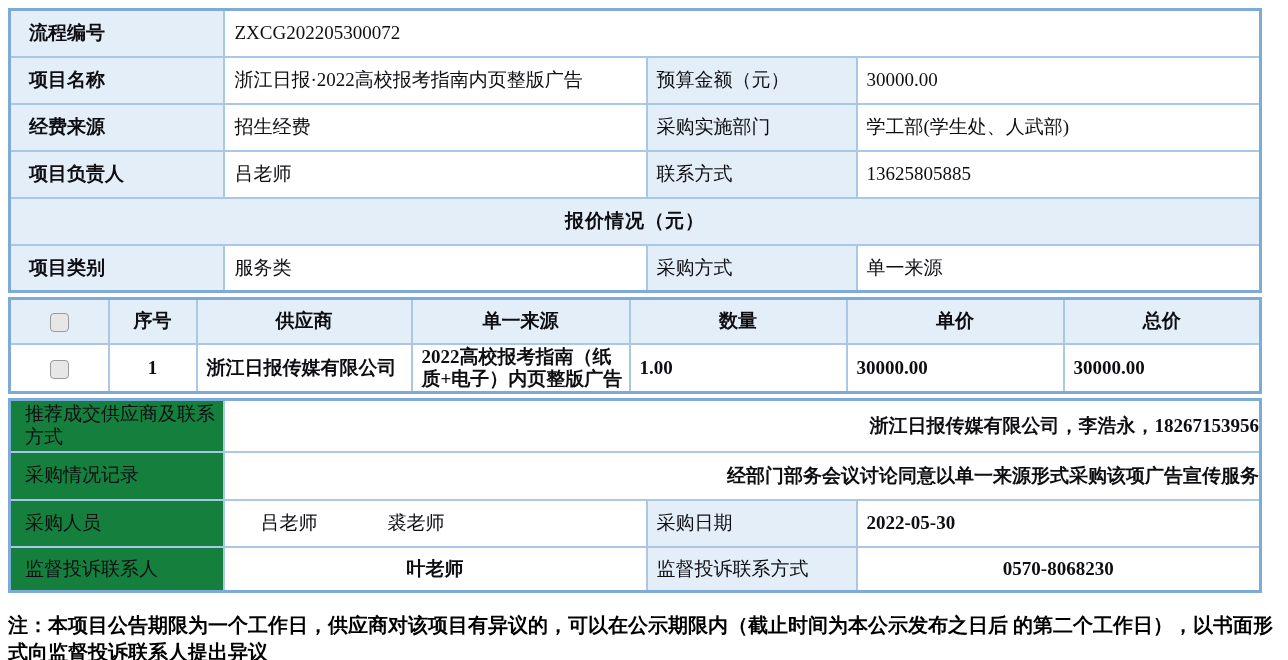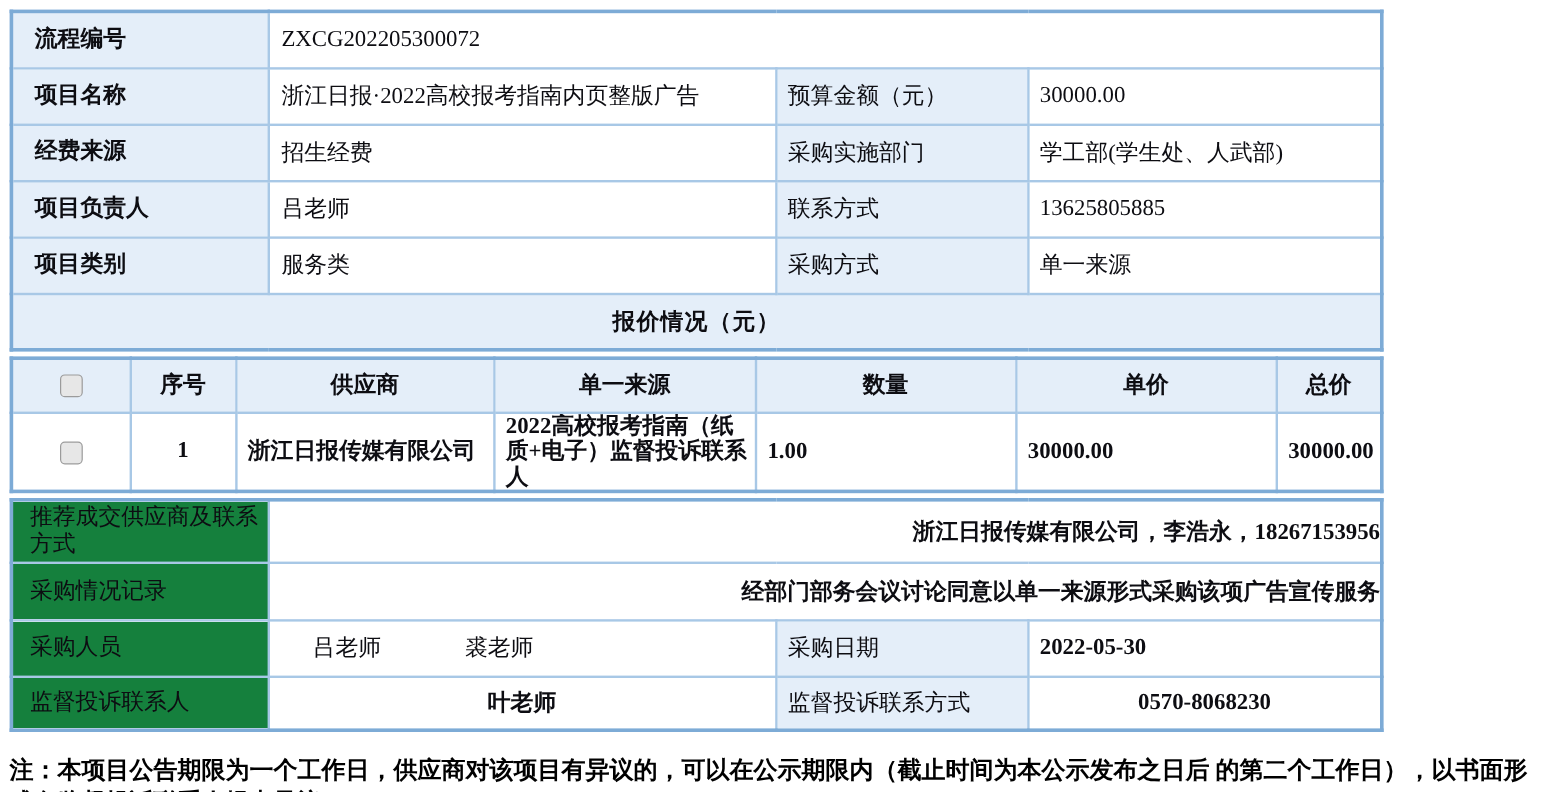--- a/index.html
+++ b/index.html
@@ -7,21 +7,21 @@
   body {
     width: 1288px; height: 660px;
     font-family: "Liberation Serif", "DejaVu Serif", serif;
     color: #0d0d12;
     padding: 8px 7px 0 8px;
     overflow: hidden;
   }
   table {
     border-collapse: collapse;
     table-layout: fixed;
-    width: 1145px;
+    width: 1254px;
   }
   td {
     border: 2px solid #a8c8e6;
     font-size: 19px;
     vertical-align: middle;
     overflow: hidden;
   }
   .tbl { border: 3px solid #7dabd6; }
   .tbl + .tbl, .gap { margin-top: 4px; }
 
@@ -119,27 +119,27 @@
     <td class="lab2">采购实施部门</td>
     <td class="val2">学工部(学生处、人武部)</td>
   </tr>
   <tr class="r47">
     <td class="lab">项目负责人</td>
     <td class="val">吕老师</td>
     <td class="lab2">联系方式</td>
     <td class="val2">13625805885</td>
   </tr>
   <tr class="r47">
+    <td class="sec" colspan="4">报价情况（元）</td>
+  </tr>
+  <tr class="r47">
     <td class="lab">项目类别</td>
     <td class="val">服务类</td>
     <td class="lab2">采购方式</td>
     <td class="val2">单一来源</td>
-  </tr>
-  <tr class="r47">
-    <td class="sec" colspan="4">报价情况（元）</td>
   </tr>
 </tbody>
   </table>
 
 <table class="tbl">
   <colgroup>
     <col style="width:99px">
       <col style="width:88px">
       <col style="width:215px">
     <col style="width:218px">
@@ -154,21 +154,21 @@
     <td class="qh">供应商</td>
     <td class="qh">单一来源</td>
     <td class="qh">数量</td>
     <td class="qh">单价</td>
     <td class="qh">总价</td>
   </tr>
   <tr class="r49">
     <td class="qcb-data"><span class="checkbox"></span></td>
     <td class="qd-center">1</td>
     <td class="qd">浙江日报传媒有限公司</td>
-    <td class="qd">2022高校报考指南（纸质+电子）监督投诉联系人</td>
+    <td class="qd">2022高校报考指南（纸质+电子）内页整版广告</td>
     <td class="qd">1.00</td>
     <td class="qd">30000.00</td>
     <td class="qd">30000.00</td>
   </tr>
 </tbody>
   </table>
 
 <table class="tbl">
   <colgroup>
       <col style="width:214px">

